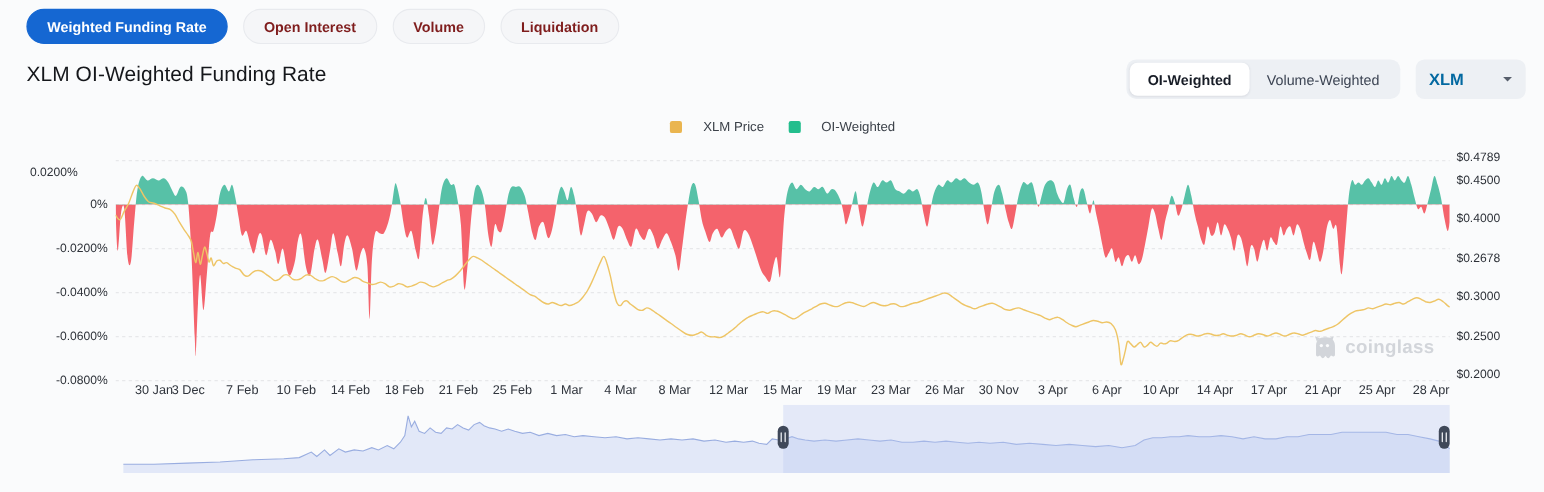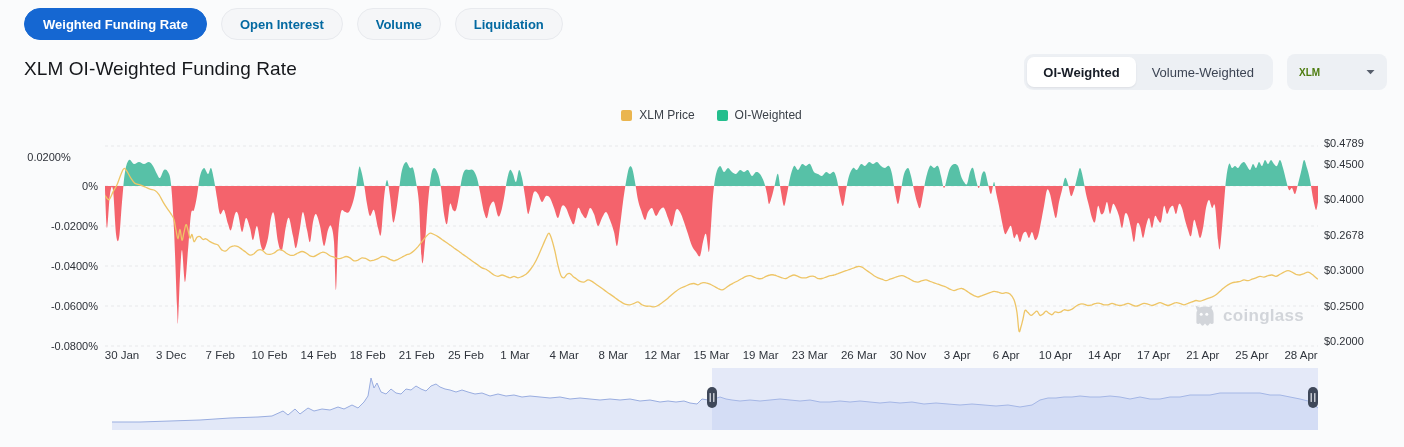--- a/index.html
+++ b/index.html
@@ -6,52 +6,52 @@
   body{
     width:1404px;height:447px;overflow:hidden;position:relative;
     background:#fafbfc;
     font-family:"Liberation Sans","DejaVu Sans",sans-serif;
     -webkit-font-smoothing:antialiased;
   }
   
   .tabs{position:absolute;left:24px;top:8px;display:flex;gap:14px;}
   .tab{
     height:30px;display:flex;align-items:center;padding:0 18px;
-    border-radius:16px;font-size:13px;font-weight:700;color:#0369a1;
+    border-radius:16px;font-size:13px;font-weight:700;color:#7f1d1d;
     background:#f5f6f8;border:1px solid #e8eaee;cursor:pointer;white-space:nowrap;
   }
   .tab.active{background:#1567d2;border-color:#1567d2;color:#ffffff;}
   
   .page-title{
     position:absolute;left:24px;top:58px;font-size:19px;font-weight:400;color:#15171b;letter-spacing:.1px;
   }
   
   .controls{position:absolute;top:54px;right:17px;display:flex;gap:14px;align-items:center;height:36px;}
   .segmented{
     display:flex;align-items:center;background:#edf0f4;border-radius:9px;padding:3px;height:36px;box-sizing:border-box;
   }
   .segment{
     height:30px;display:flex;align-items:center;padding:0 16px;border-radius:7px;
     font-size:13px;color:#3c4453;font-weight:500;cursor:pointer;white-space:nowrap;
   }
   .segment.active{background:#ffffff;color:#171c26;font-weight:600;box-shadow:0 1px 2px rgba(20,30,50,.08);}
   .select{
     height:36px;display:flex;align-items:center;justify-content:space-between;
     background:#edf0f4;border-radius:8px;padding:0 12px;box-sizing:border-box;
-    font-size:10px;font-weight:600;color:#4d7c0f;cursor:pointer;
+    font-size:15px;font-weight:600;color:#0369a1;cursor:pointer;
   }
   .select.symbol{width:100px;}
   .select.interval{width:80px;}
   .select .icon{margin-left:10px;display:flex;align-items:center;}
   
   .legend{
     position:absolute;left:105px;top:108px;width:1213px;
     display:flex;justify-content:center;gap:22px;align-items:center;
   }
-  .legend-item{display:flex;align-items:center;gap:7px;cursor:pointer;}
+  .legend-item{display:flex;align-items:center;gap:19px;cursor:pointer;}
   .legend-swatch{width:11px;height:11px;border-radius:2px;display:inline-block;}
   .legend-label{font-size:12px;color:#3b4149;}
   
   .tick{position:absolute;font-size:11px;color:#2d3138;line-height:14px;white-space:nowrap;}
   .tick.left{left:0;width:98px;text-align:right;}
   .tick.right{left:1324px;text-align:left;}
   .tick.x{top:348px;transform:translateX(-50%);font-size:11.5px;color:#2f343c;}
   
   .watermark{
     position:absolute;left:1192px;top:303px;display:flex;align-items:center;gap:7px;
@@ -110,21 +110,21 @@
 <div id="right-axis">
     <span class="tick right" style="top: 135.981px;">$0.4789</span>
     <span class="tick right" style="top: 156.5px;">$0.4500</span>
     <span class="tick right" style="top: 192px;">$0.4000</span>
     <span class="tick right" style="top: 227.5px;">$0.2678</span>
     <span class="tick right" style="top: 263px;">$0.3000</span>
     <span class="tick right" style="top: 298.5px;">$0.2500</span>
     <span class="tick right" style="top: 334px;">$0.2000</span>
   </div>
 <div id="x-axis">
-    <span class="tick x" style="left: 122px;">30 Jan</span>
+    <span class="tick x" style="left: 140px;">30 Jan</span>
     <span class="tick x" style="left: 171.125px;">3 Dec</span>
     <span class="tick x" style="left: 220.25px;">7 Feb</span>
     <span class="tick x" style="left: 269.375px;">10 Feb</span>
     <span class="tick x" style="left: 318.5px;">14 Feb</span>
     <span class="tick x" style="left: 367.625px;">18 Feb</span>
     <span class="tick x" style="left: 416.75px;">21 Feb</span>
     <span class="tick x" style="left: 465.875px;">25 Feb</span>
     <span class="tick x" style="left: 515px;">1 Mar</span>
     <span class="tick x" style="left: 564.125px;">4 Mar</span>
     <span class="tick x" style="left: 613.25px;">8 Mar</span>

